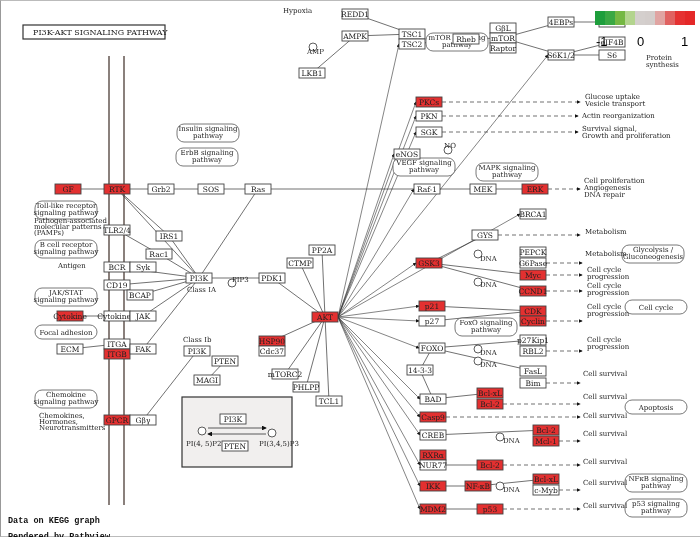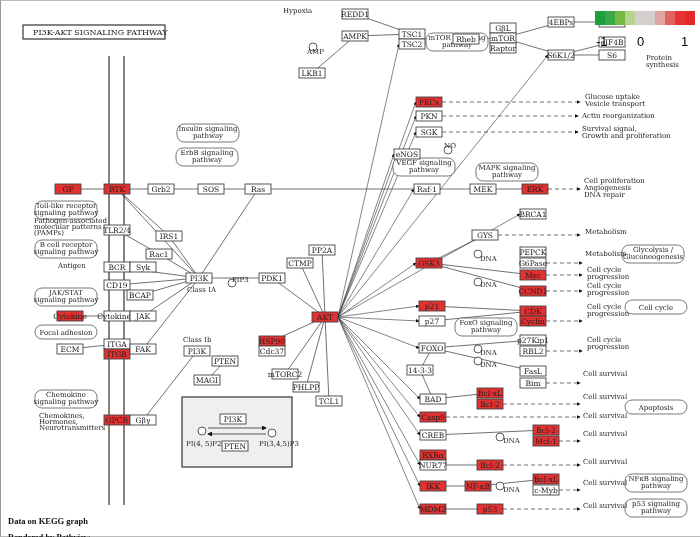--- a/index.html
+++ b/index.html
@@ -3,21 +3,21 @@
 <meta charset="utf-8">
 <style>
   html,body{margin:0;padding:0;background:#fff;}
   body{width:700px;height:537px;position:relative;overflow:hidden;font-family:"DejaVu Serif",serif;}
   #frame{position:absolute;left:0;top:0;width:699px;height:535px;border-top:1px solid #bbb;border-left:1px solid #999;border-bottom:1px solid #bbb;}
   svg{position:absolute;left:0;top:0;}
   .node rect{stroke:#444;stroke-width:0.9;}
   .node text{font-family:"DejaVu Serif",serif;font-size:7.5px;fill:#222;}
   .lbl{font-family:"DejaVu Serif",serif;font-size:7px;fill:#222;}
   .plbl{font-family:"DejaVu Serif",serif;font-size:7.5px;fill:#222;}
-  .foot{position:absolute;left:8px;font-family:Liberation Serif, serif;font-size:8.5px;font-weight:bold;color:#111;}
+  .foot{position:absolute;left:8px;font-family:Liberation Mono, monospace;font-size:8.5px;font-weight:bold;color:#111;}
 </style>
 </head>
 <body>
 
 <div id="frame"></div>
 
 <svg id="diagram" width="700" height="537">
   <defs>
     <marker id="arr" markerWidth="6" markerHeight="6" refX="5" refY="3" orient="auto">
       <path d="M0,0 L6,3 L0,6 z" fill="#111"></path>

